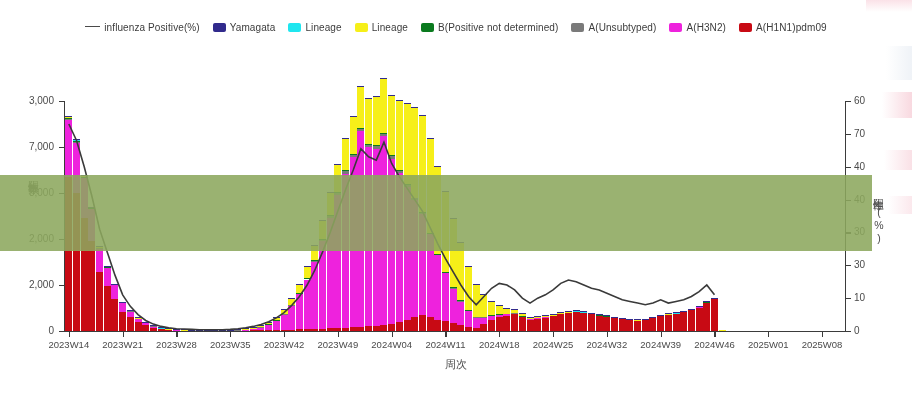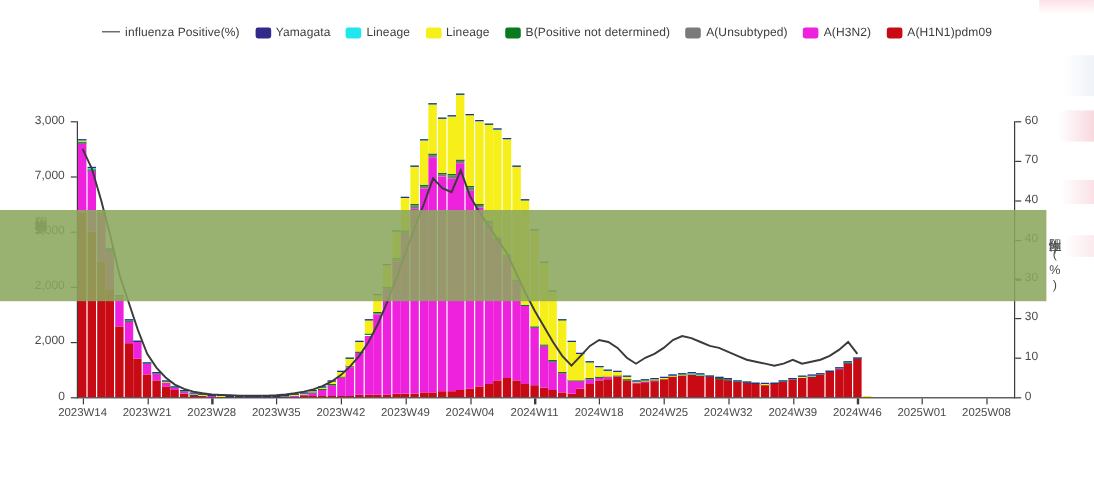--- a/index.html
+++ b/index.html
@@ -902,20 +902,21 @@
     <div class="axis-line" id="yaxisL"></div>
     <div class="axis-line" id="yaxisR"></div>
     <div class="axis-line" id="xaxis"></div>
 
     <div id="ticks-left"></div>
     <div id="ticks-right"></div>
     <div id="ticks-x"></div>
 
     <div id="ytitleL">阳性标本数</div>
     <div id="ytitleR">阳性率 (%)</div>
+    <div id="xtitle">周次</div>
   <div class="tickL" style="top: 331px;"></div>
       <div class="ylabL" style="top: 331px;">0</div>
       <div class="tickL" style="top: 285px;"></div>
       <div class="ylabL" style="top: 285px;">2,000</div>
       <div class="tickL" style="top: 239px;"></div>
       <div class="ylabL" style="top: 239px;">2,000</div>
       <div class="tickL" style="top: 193px;"></div>
       <div class="ylabL" style="top: 193px;">3,000</div>
       <div class="tickL" style="top: 147px;"></div>
       <div class="ylabL" style="top: 147px;">7,000</div>

